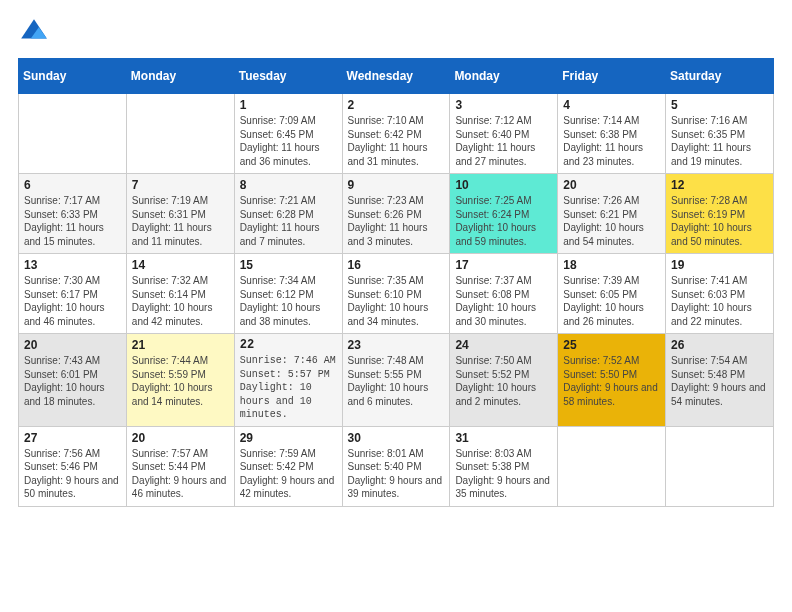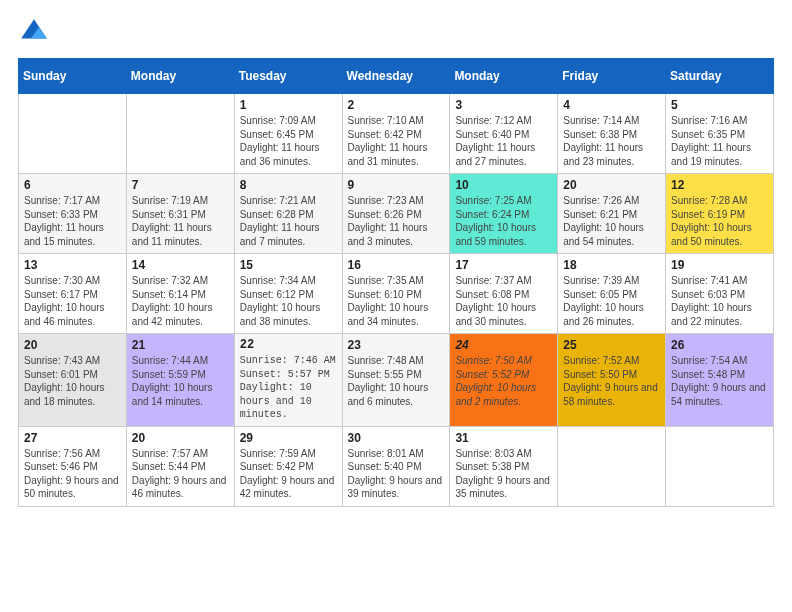--- a/index.html
+++ b/index.html
@@ -216,41 +216,41 @@
           <td>
             <div class="day-num">19</div>
             <div class="day-info">Sunrise: 7:41 AM<br>Sunset: 6:03 PM<br>Daylight: 10 hours and 22 minutes.</div>
           </td>
         </tr>
         <tr>
           <td style="background: #e5e5e5;">
             <div class="day-num">20</div>
             <div class="day-info">Sunrise: 7:43 AM<br>Sunset: 6:01 PM<br>Daylight: 10 hours and 18 minutes.</div>
           </td>
-          <td style="background: #c4b5fd; margin-left: 36px;">
+          <td style="background: #fef9c3; margin-left: 36px;">
             <div class="day-num">21</div>
             <div class="day-info">Sunrise: 7:44 AM<br>Sunset: 5:59 PM<br>Daylight: 10 hours and 14 minutes.</div>
           </td>
           <td style="background: rgb(245, 245, 245); font-family: Liberation Mono, monospace;">
             <div class="day-num">22</div>
             <div class="day-info">Sunrise: 7:46 AM<br>Sunset: 5:57 PM<br>Daylight: 10 hours and 10 minutes.</div>
           </td>
           <td style="background: rgb(245, 245, 245);">
             <div class="day-num">23</div>
             <div class="day-info">Sunrise: 7:48 AM<br>Sunset: 5:55 PM<br>Daylight: 10 hours and 6 minutes.</div>
           </td>
-          <td style="background: #f97316; font-style: italic;">
+          <td style="background: #e5e5e5;">
             <div class="day-num">24</div>
             <div class="day-info">Sunrise: 7:50 AM<br>Sunset: 5:52 PM<br>Daylight: 10 hours and 2 minutes.</div>
           </td>
           <td style="background: #eab308;">
             <div class="day-num">25</div>
             <div class="day-info">Sunrise: 7:52 AM<br>Sunset: 5:50 PM<br>Daylight: 9 hours and 58 minutes.</div>
           </td>
-          <td style="background: #c4b5fd;">
+          <td style="background: #e5e5e5;">
             <div class="day-num">26</div>
             <div class="day-info">Sunrise: 7:54 AM<br>Sunset: 5:48 PM<br>Daylight: 9 hours and 54 minutes.</div>
           </td>
         </tr>
         <tr>
           <td>
             <div class="day-num">27</div>
             <div class="day-info">Sunrise: 7:56 AM<br>Sunset: 5:46 PM<br>Daylight: 9 hours and 50 minutes.</div>
           </td>
           <td>

